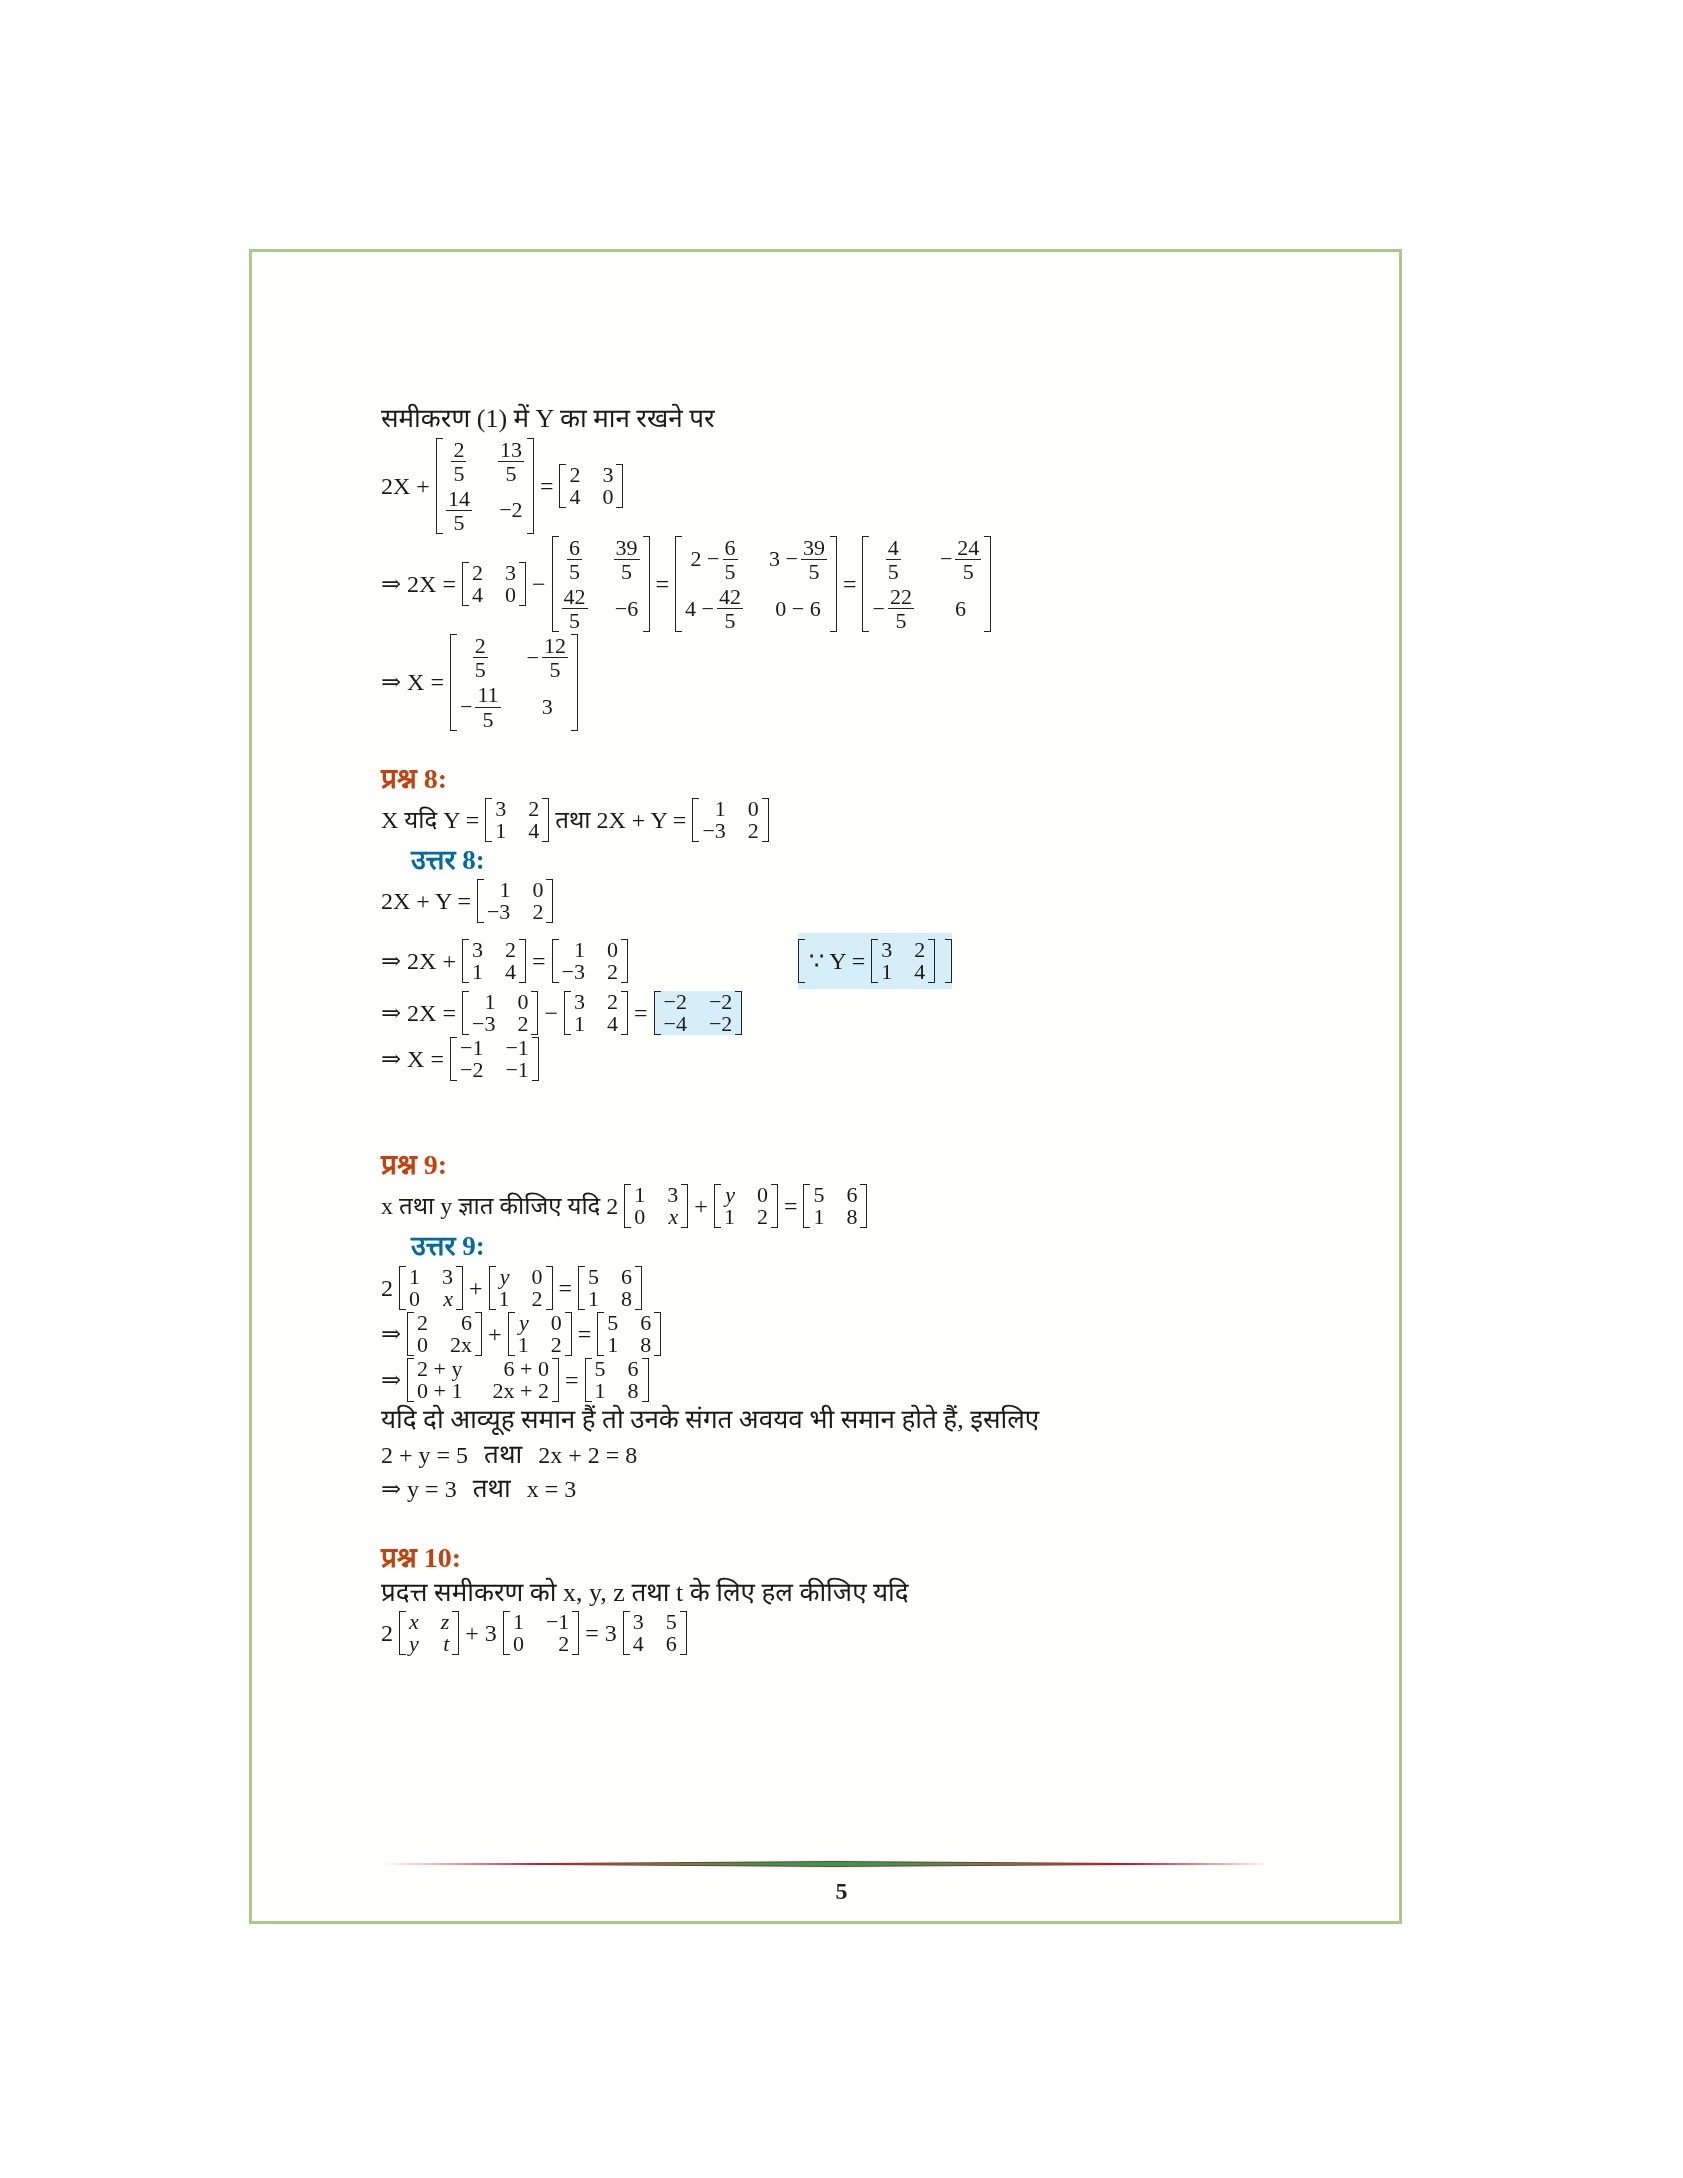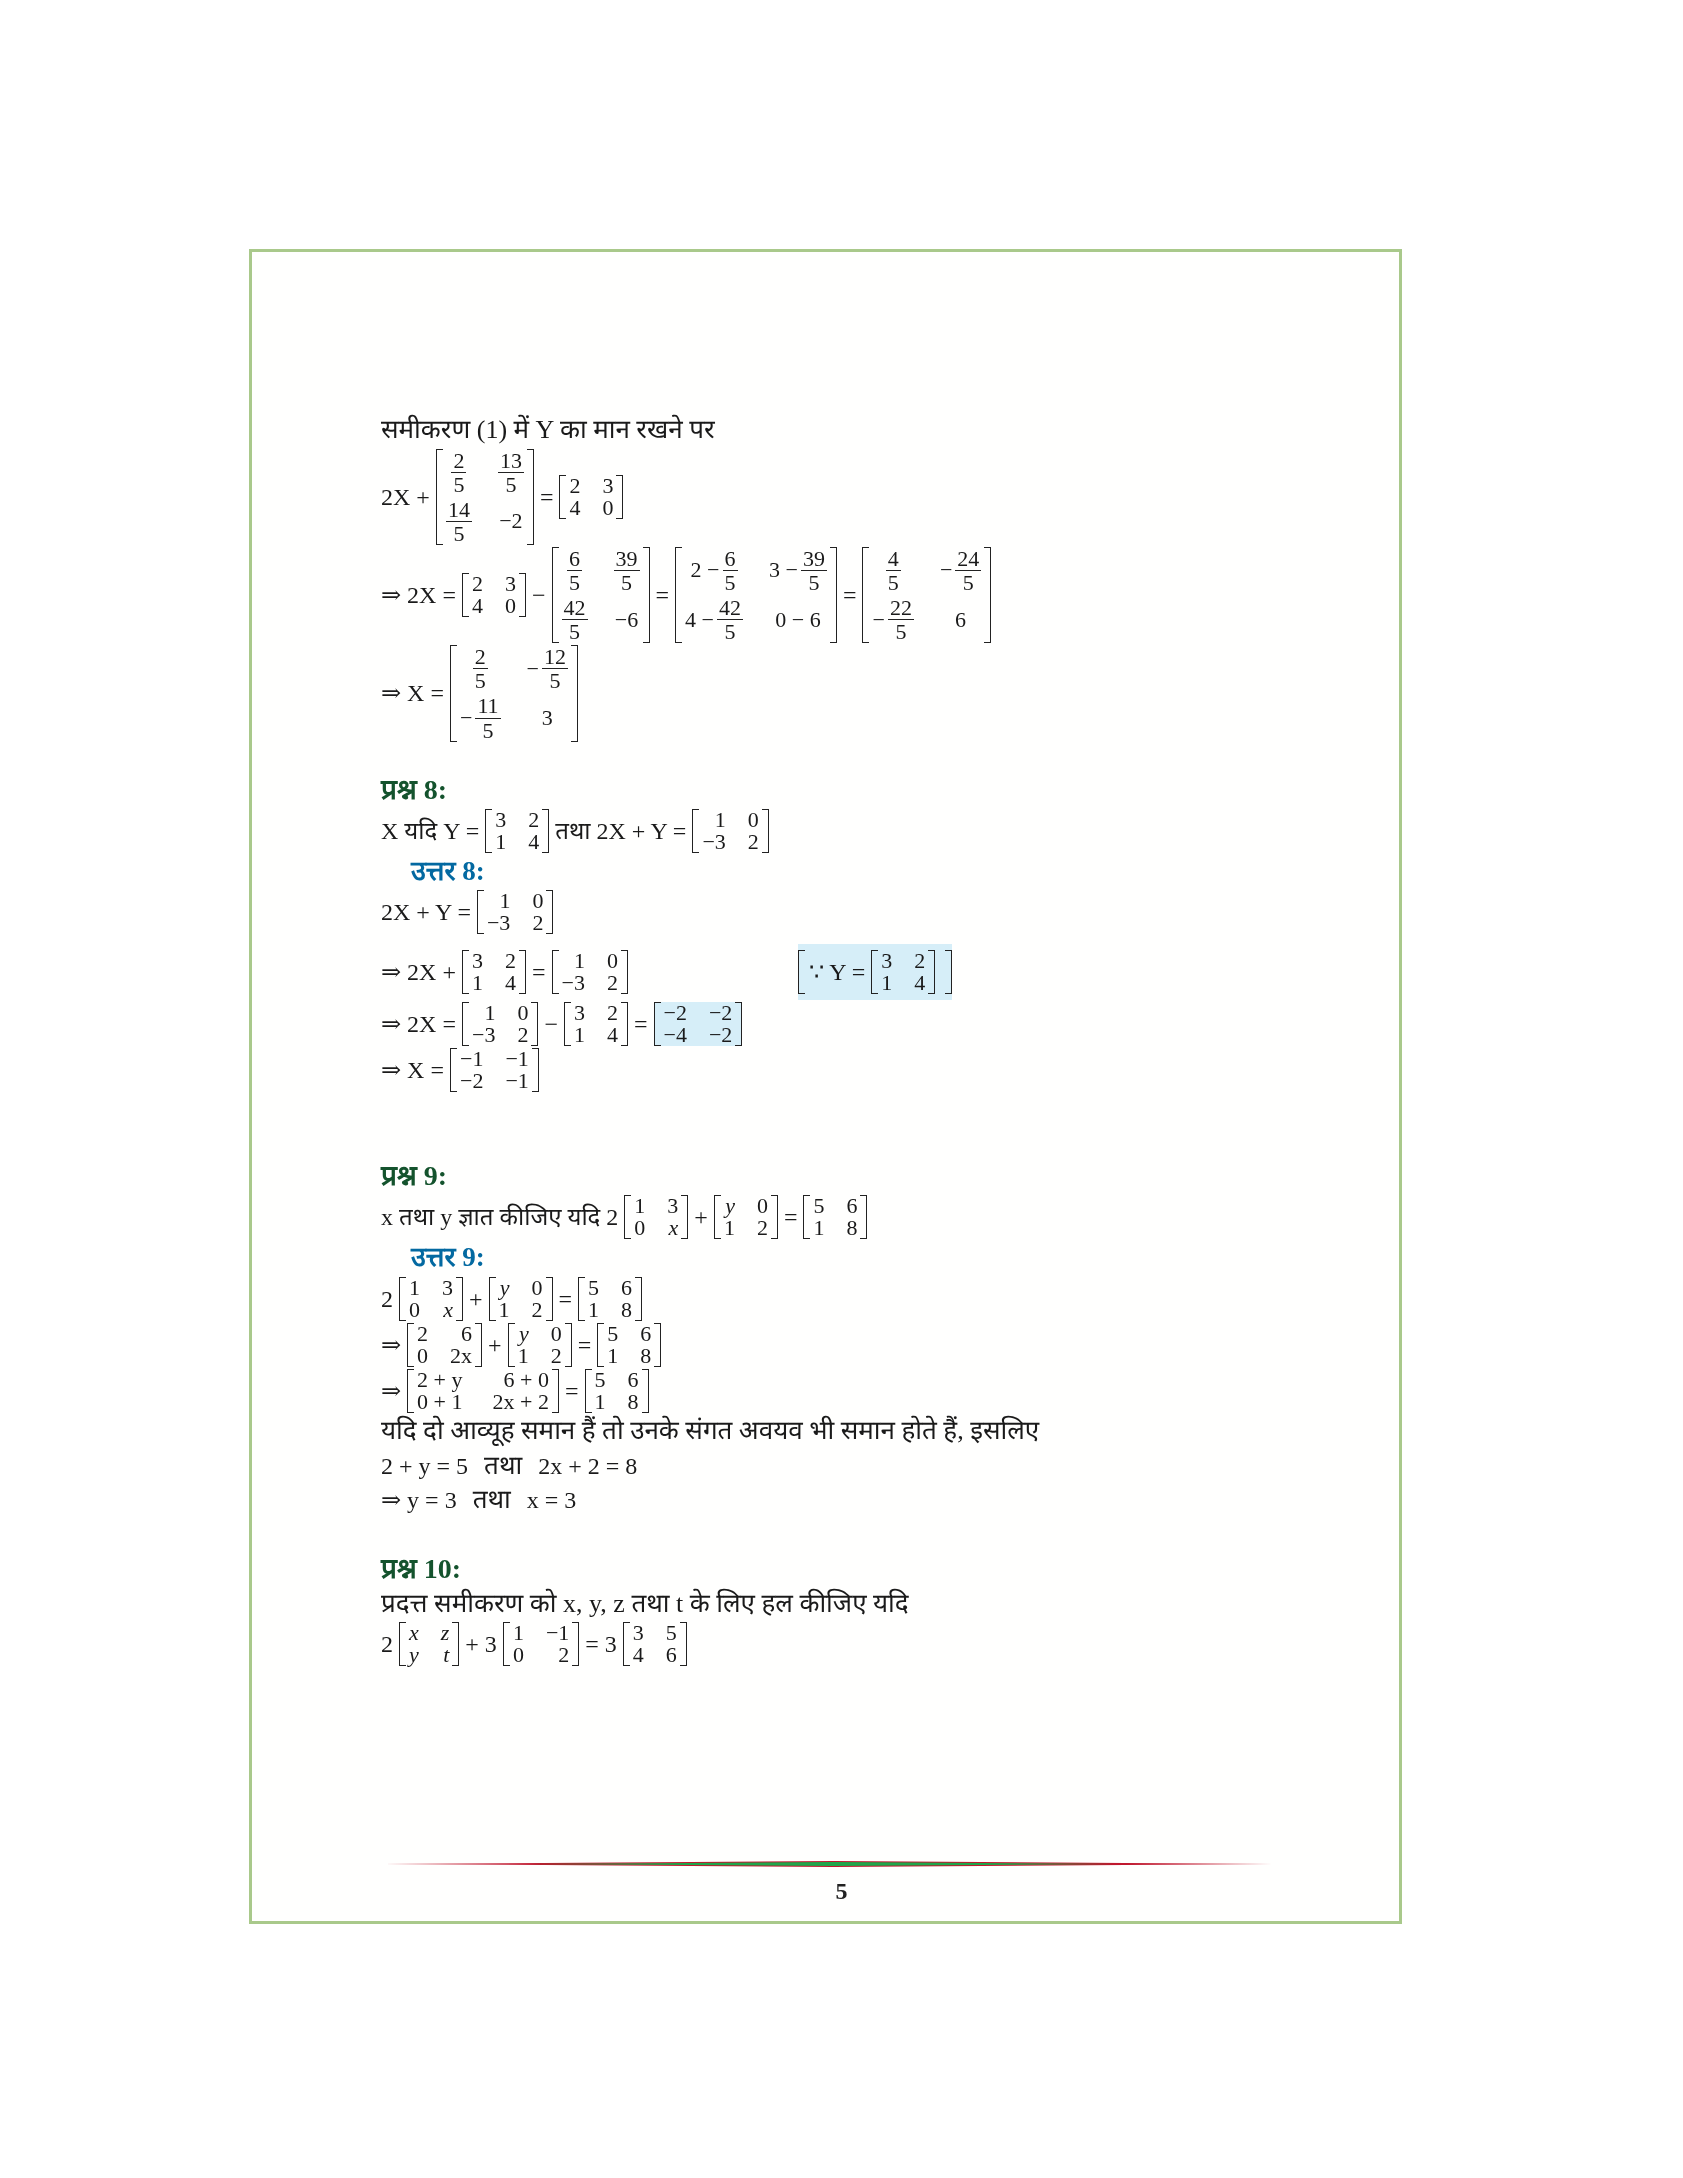--- a/index.html
+++ b/index.html
@@ -1,25 +1,25 @@
 <!DOCTYPE html>
 <html><head>
 <meta charset="utf-8">
 <style>
   html, body { margin: 0; padding: 0; background: #ffffff; }
   body { width: 1683px; height: 2178px; position: relative; font-family: "DejaVu Serif", "Liberation Serif", serif; color: #1a1a1a; }
   .page-frame { position: absolute; left: 249px; top: 249px; width: 1153px; height: 1675px; border: 3px solid #a9c98b; box-sizing: border-box; background: #fffffe; }
-  .content { position: absolute; left: 381px; top: 412px; width: 950px; font-size: 25px; line-height: 1.25; }
+  .content { position: absolute; left: 381px; top: 401px; width: 950px; font-size: 25px; line-height: 1.25; }
   .line { display: flex; align-items: center; white-space: nowrap; margin: 2px 0; }
   .line > * { flex: none; }
   .txt { font-family: "Liberation Serif", "DejaVu Serif", serif; font-size: 26px; }
   .math { font-family: "Liberation Serif", "DejaVu Serif", serif; font-size: 24px; text-align: center; }
   .var { font-style: italic; }
   .sp { display: inline-block; width: 8px; }
-  .q-head { color: #14532d; font-weight: bold; font-size: 28px; margin-top: 30px; font-family: "Liberation Serif", serif; }
+  .q-head { color: #c2410c; font-weight: bold; font-size: 28px; margin-top: 30px; font-family: "Liberation Serif", serif; }
   .a-head { color: #0369a1; font-weight: bold; font-size: 27px; margin-left: 30px; font-family: "Liberation Serif", serif; text-align: center; }
   .matrix { display: inline-flex; align-items: stretch; margin: 0 6px; }
   .br { width: 6px; border: 1.6px solid #222; }
   .br.l { border-right: none; }
   .br.r { border-left: none; }
   .cells { display: grid; grid-template-columns: auto auto; column-gap: 22px; row-gap: 0; padding: 0 3px; line-height: 1.0; }
   .cell { text-align: right; font-size: 22px; font-family: "Liberation Serif", serif; }
   .cell.c { text-align: center; }
   .big .cells { row-gap: 2px; column-gap: 26px; }
   .frac { display: inline-flex; flex-direction: column; align-items: center; vertical-align: middle; font-size: 22px; line-height: 1.05; }

